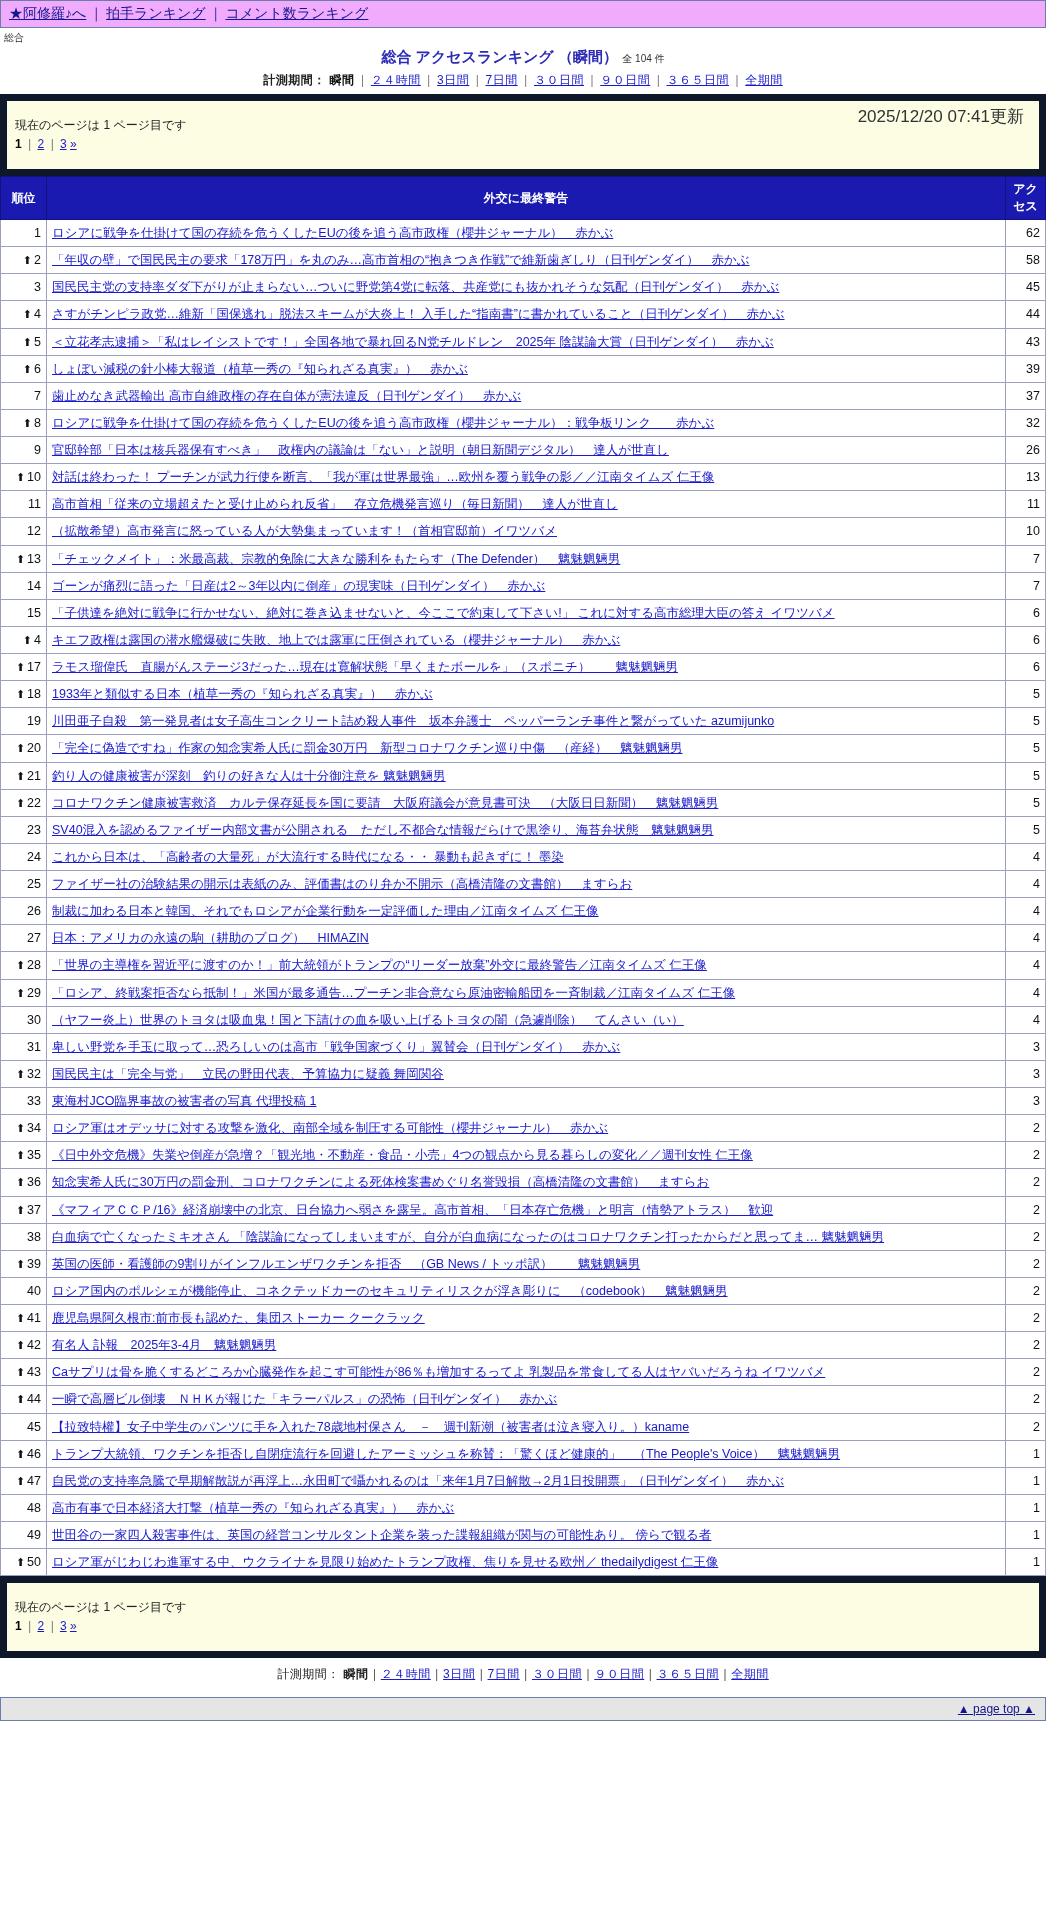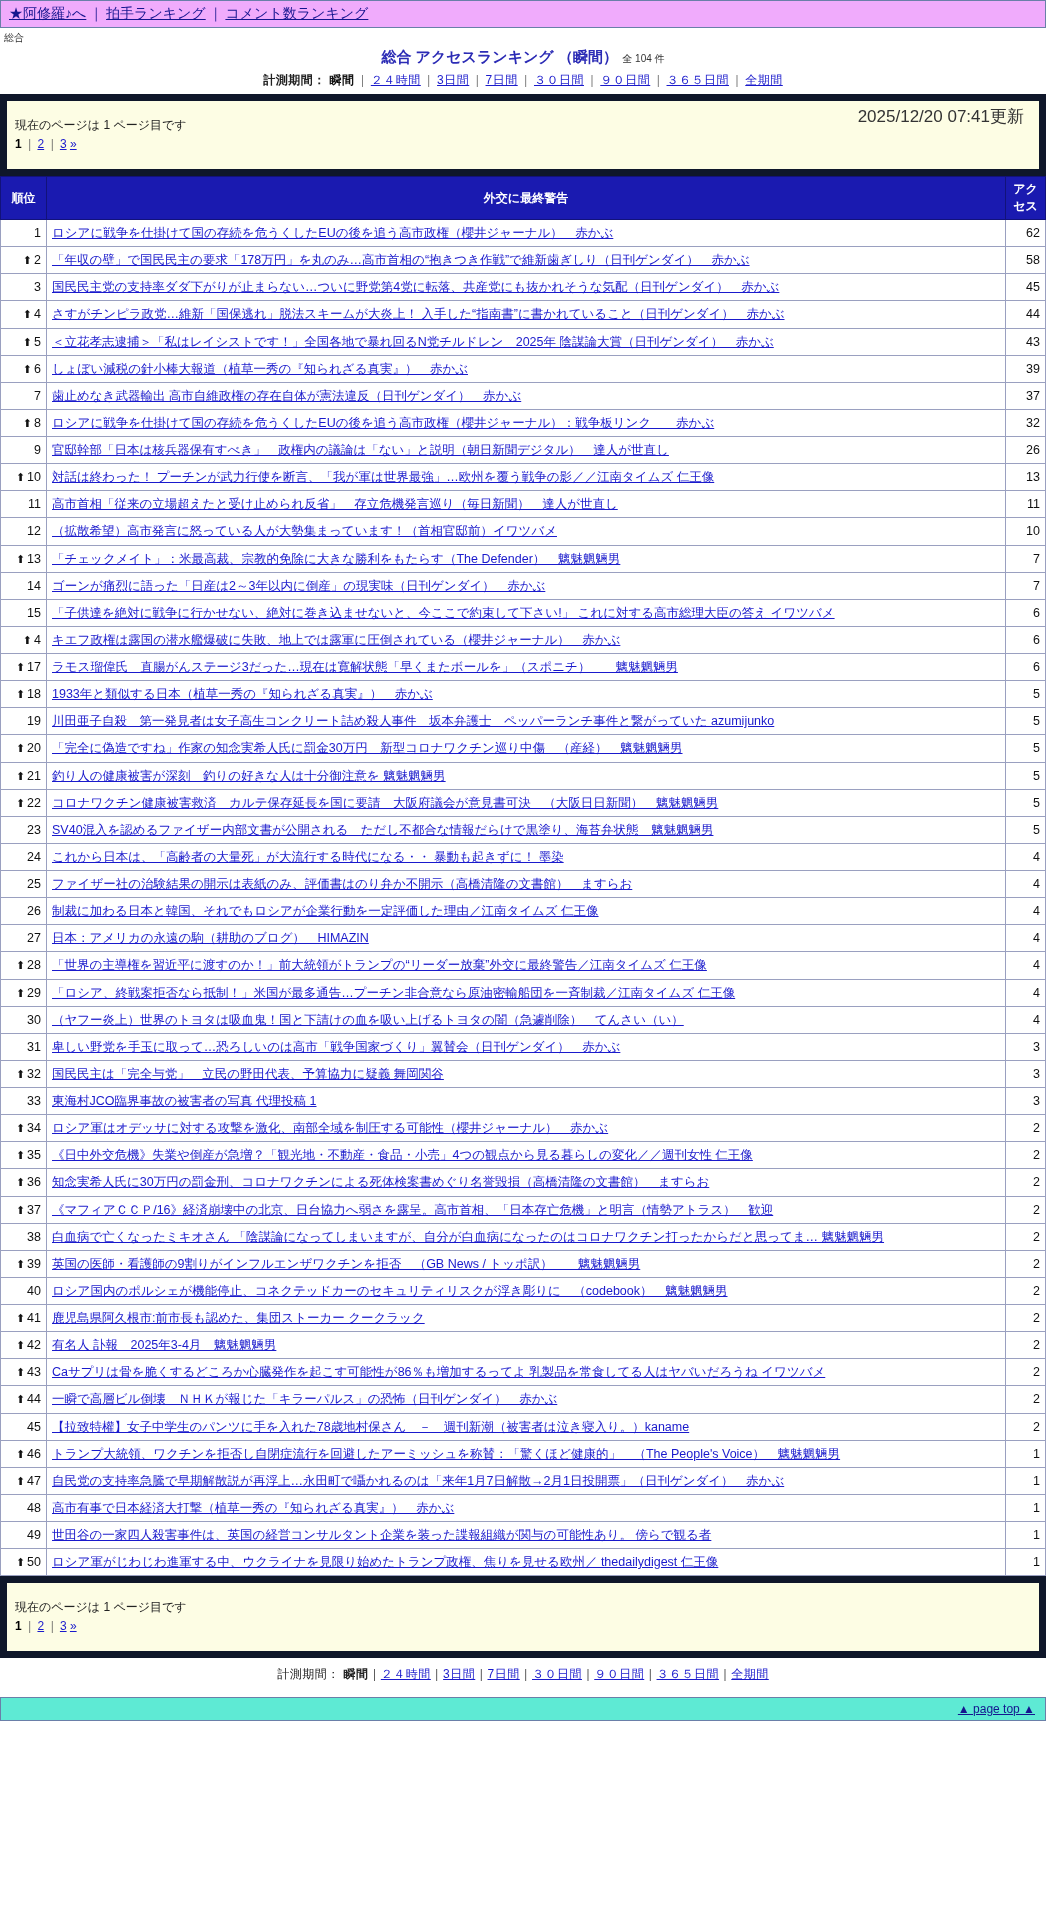--- a/index.html
+++ b/index.html
@@ -119,21 +119,21 @@
 
   
   .bottom-period {
     text-align: center;
     font-size: 12px;
     color: #222;
     padding: 8px 0 8px 0;
     letter-spacing: 0.5px;
   }
   .footbar {
-    background: #5eead4;
+    background: #e5e5e5;
     border: 1px solid #6a7fa8;
     text-align: right;
     padding: 4px 10px;
     font-size: 12px;
     color: #15158f;
     margin-top: 6px;
   }
   .footbar a { color: #15158f; }
   .spacer { height: 6px; }
 </style>

